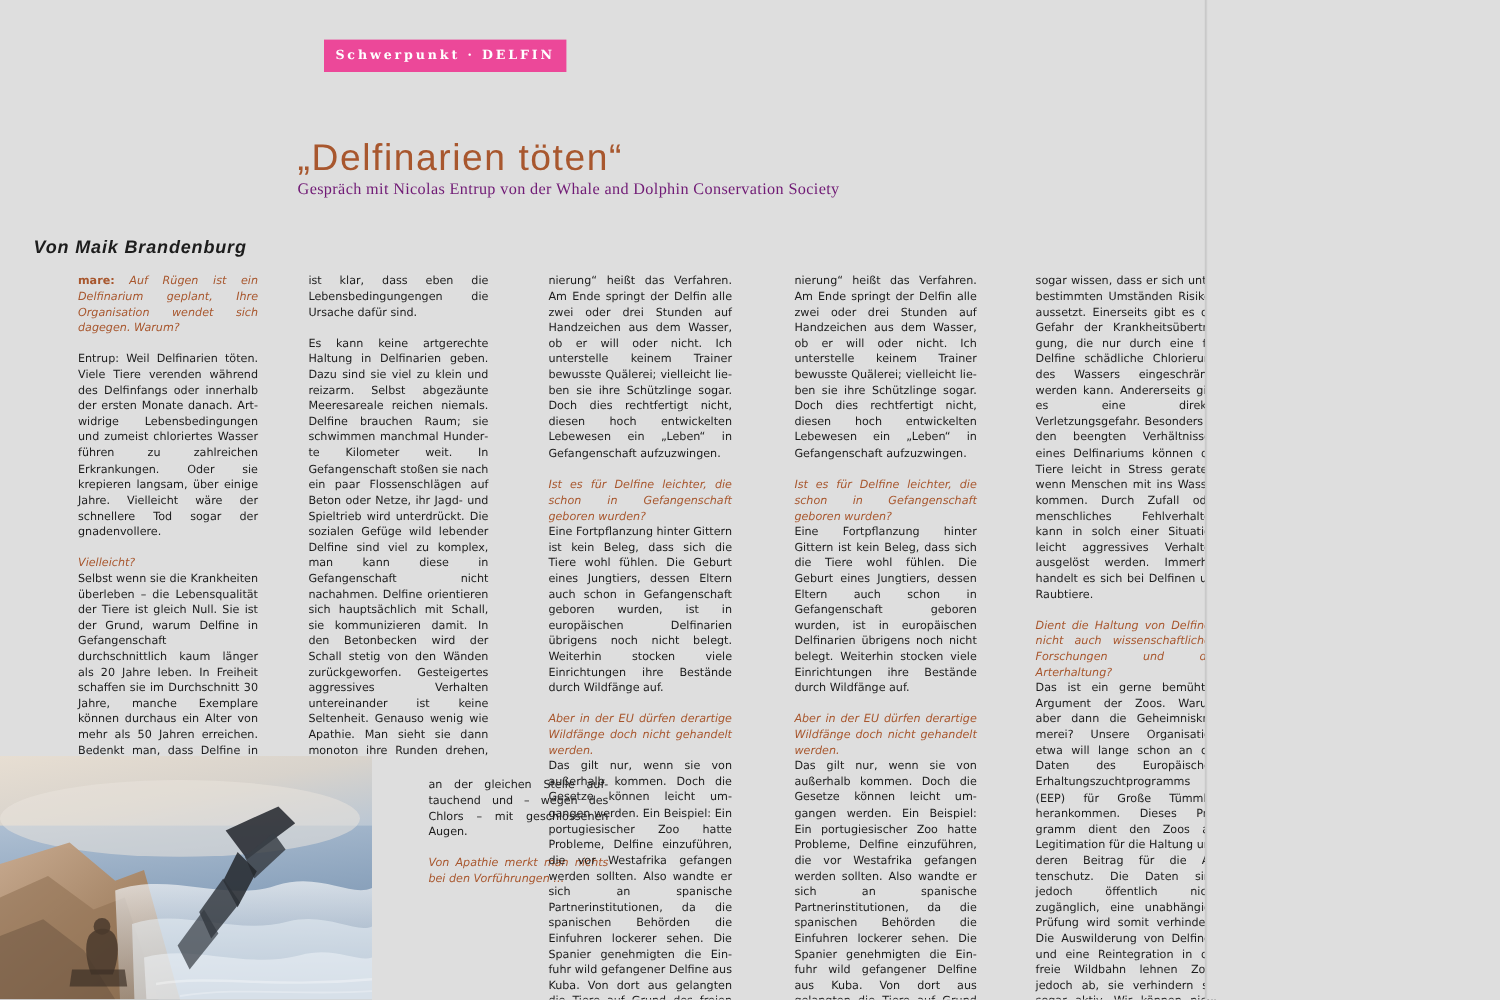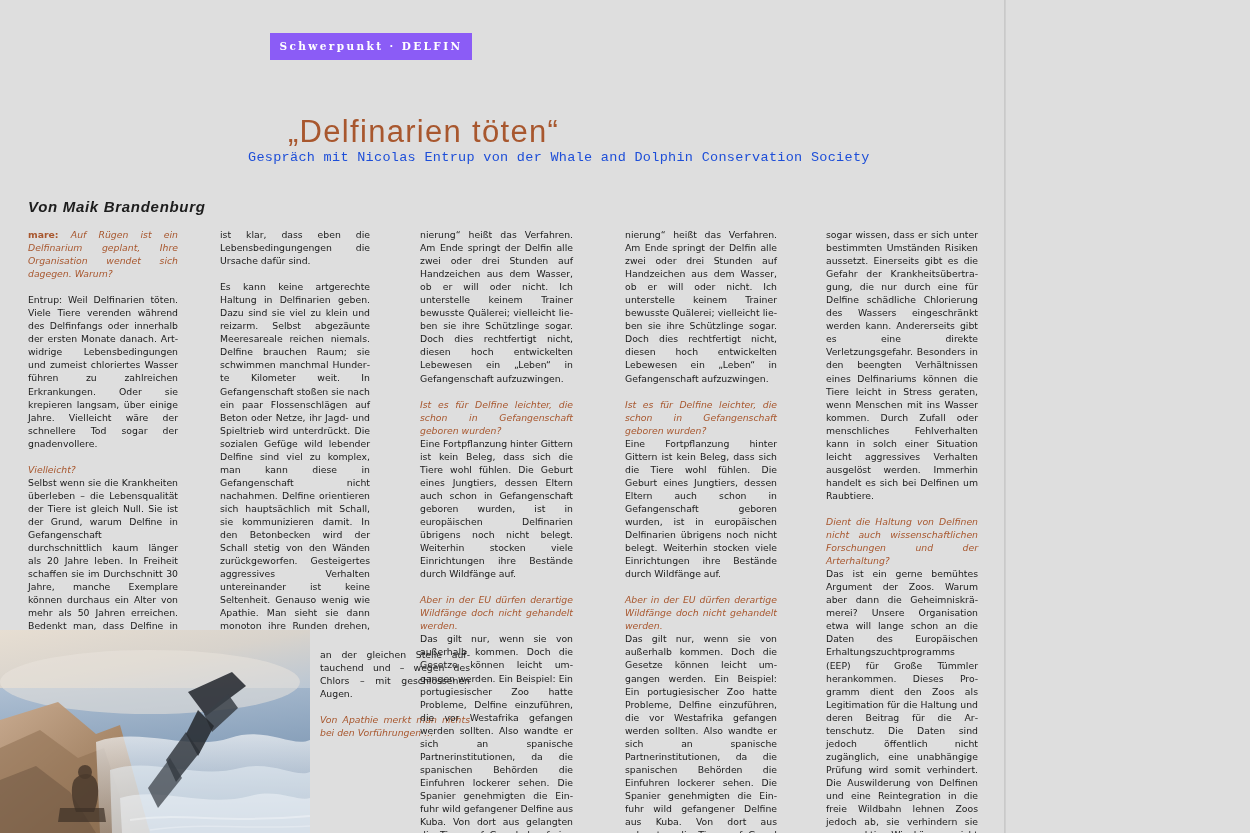--- a/index.html
+++ b/index.html
@@ -23,49 +23,48 @@
     background:#dedede;
     border-left:1px solid #cfcfcf;
   }
   .gutter-line{
     position:absolute;left:1004px;top:0;width:1px;height:833px;
     background:#c9c9c9;
   }
 
   
   .badge{
-    background:#8b5cf6;
+    background:#ec4899;
     color:#ffffff;
     font-family:"DejaVu Serif", serif;
     font-weight:bold;
     font-size:10.5px;
     letter-spacing:2.4px;
     text-align:center;
     padding:7px 0 8px 0;
     box-sizing:border-box;
   }
   .badge-left{position:absolute;left:270px;top:33px;width:202px;height:27px;line-height:13px;}
 
   
   .headline{
     position:absolute;left:248px;top:114px;width:640px;
     font-family:"Liberation Sans", sans-serif;
     font-weight:300;
     font-size:31px;
     letter-spacing:1.3px;
     color:#a8572e;
     white-space:nowrap;
-    margin-left:40px;
   }
   .subhead{
     position:absolute;left:248px;top:150px;width:700px;
-    font-family:Liberation Mono, monospace;
+    font-family:Liberation Serif, serif;
     font-size:13.5px;
     letter-spacing:0.3px;
-    color:#1d4ed8;
+    color:#701a75;
     white-space:nowrap;
   }
   .byline{
     position:absolute;left:28px;top:198px;width:200px;
     font-family:"Liberation Sans", sans-serif;
     font-style:italic;
     font-weight:bold;
     font-size:15px;
     letter-spacing:0.7px;
     color:#1d1d1d;
@@ -75,20 +74,21 @@
   .col{
     position:absolute;
     font-family:"DejaVu Sans", sans-serif;
     font-size:9.3px;
     line-height:13.05px;
     color:#1b1b1b;
     text-align:justify;
     text-justify:inter-word;
     hyphens:manual;
     box-sizing:border-box;
+    margin-left:37px;
   }
   .col p{margin:0;}
   .col p + p{margin-top:0;}
   .q{
     color:#a8572e;
     font-style:italic;
     display:block;
   }
   .lead-label{
     color:#a8572e;

